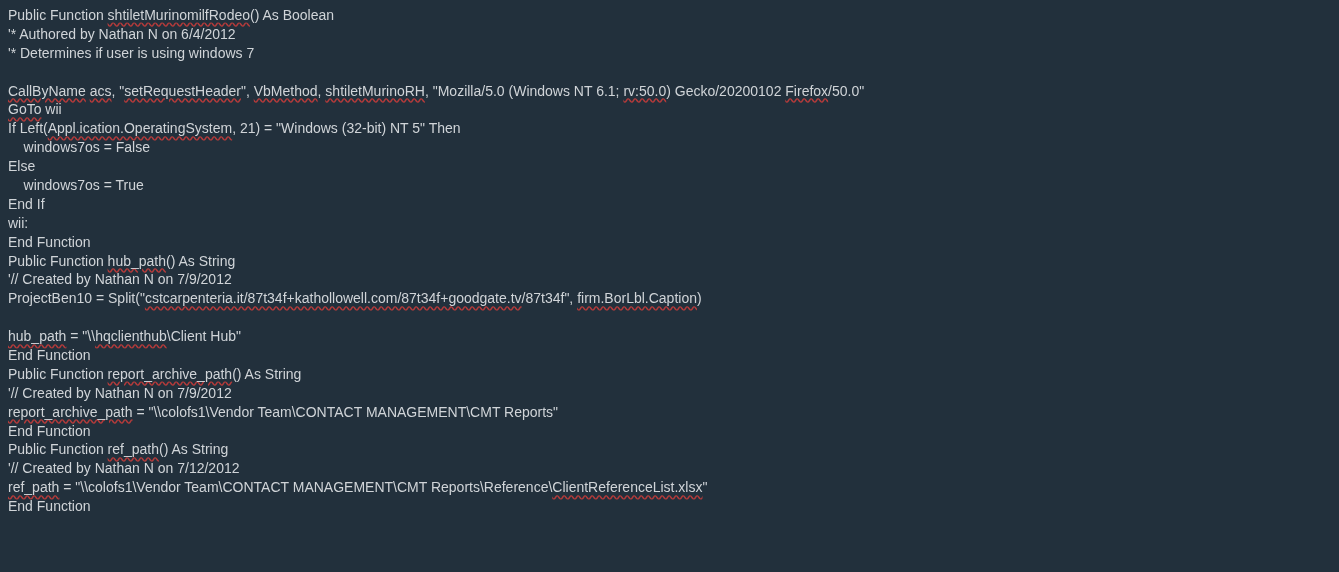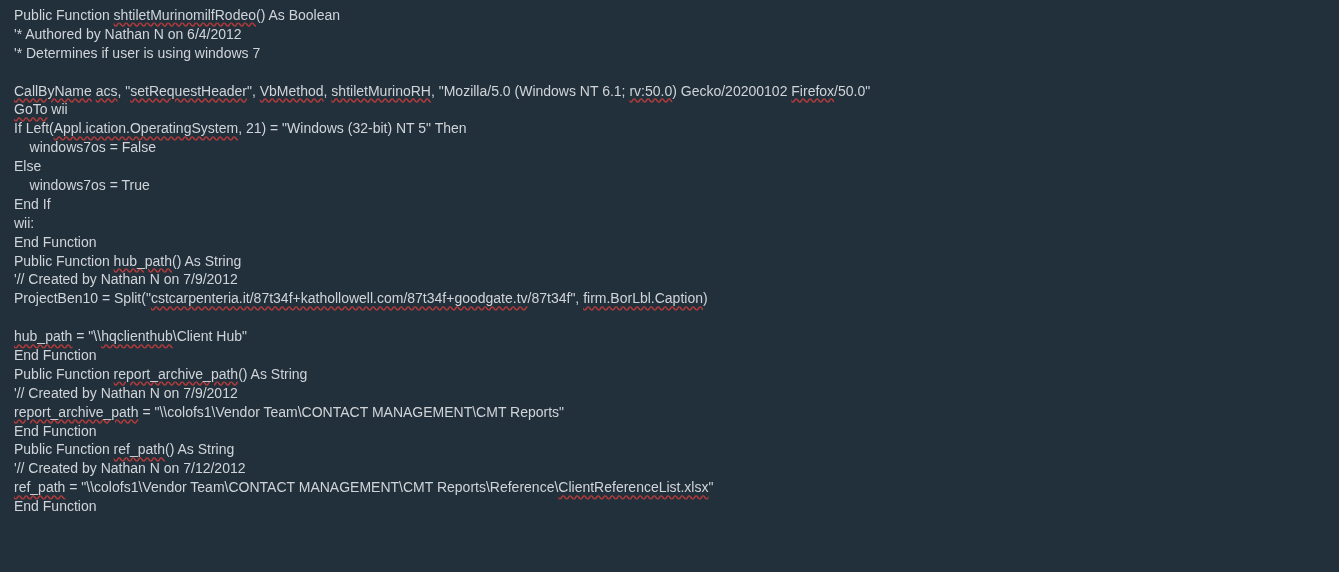--- a/index.html
+++ b/index.html
@@ -10,21 +10,21 @@
     font-family: Verdana, Tahoma, Geneva, sans-serif;
     font-size: 14px;
     line-height: 1.35;
     width: 1339px;
     height: 572px;
     overflow: hidden;
     box-sizing: border-box;
   }
   .code {
     white-space: pre;
-    padding: 6px 14px;
+    padding: 6px 8px;
   }
   .u {
     text-decoration: underline;
     text-decoration-style: wavy;
     text-decoration-color: #b53a3a;
     text-underline-offset: 2px;
   }
 </style>
 </head>
 <body>

